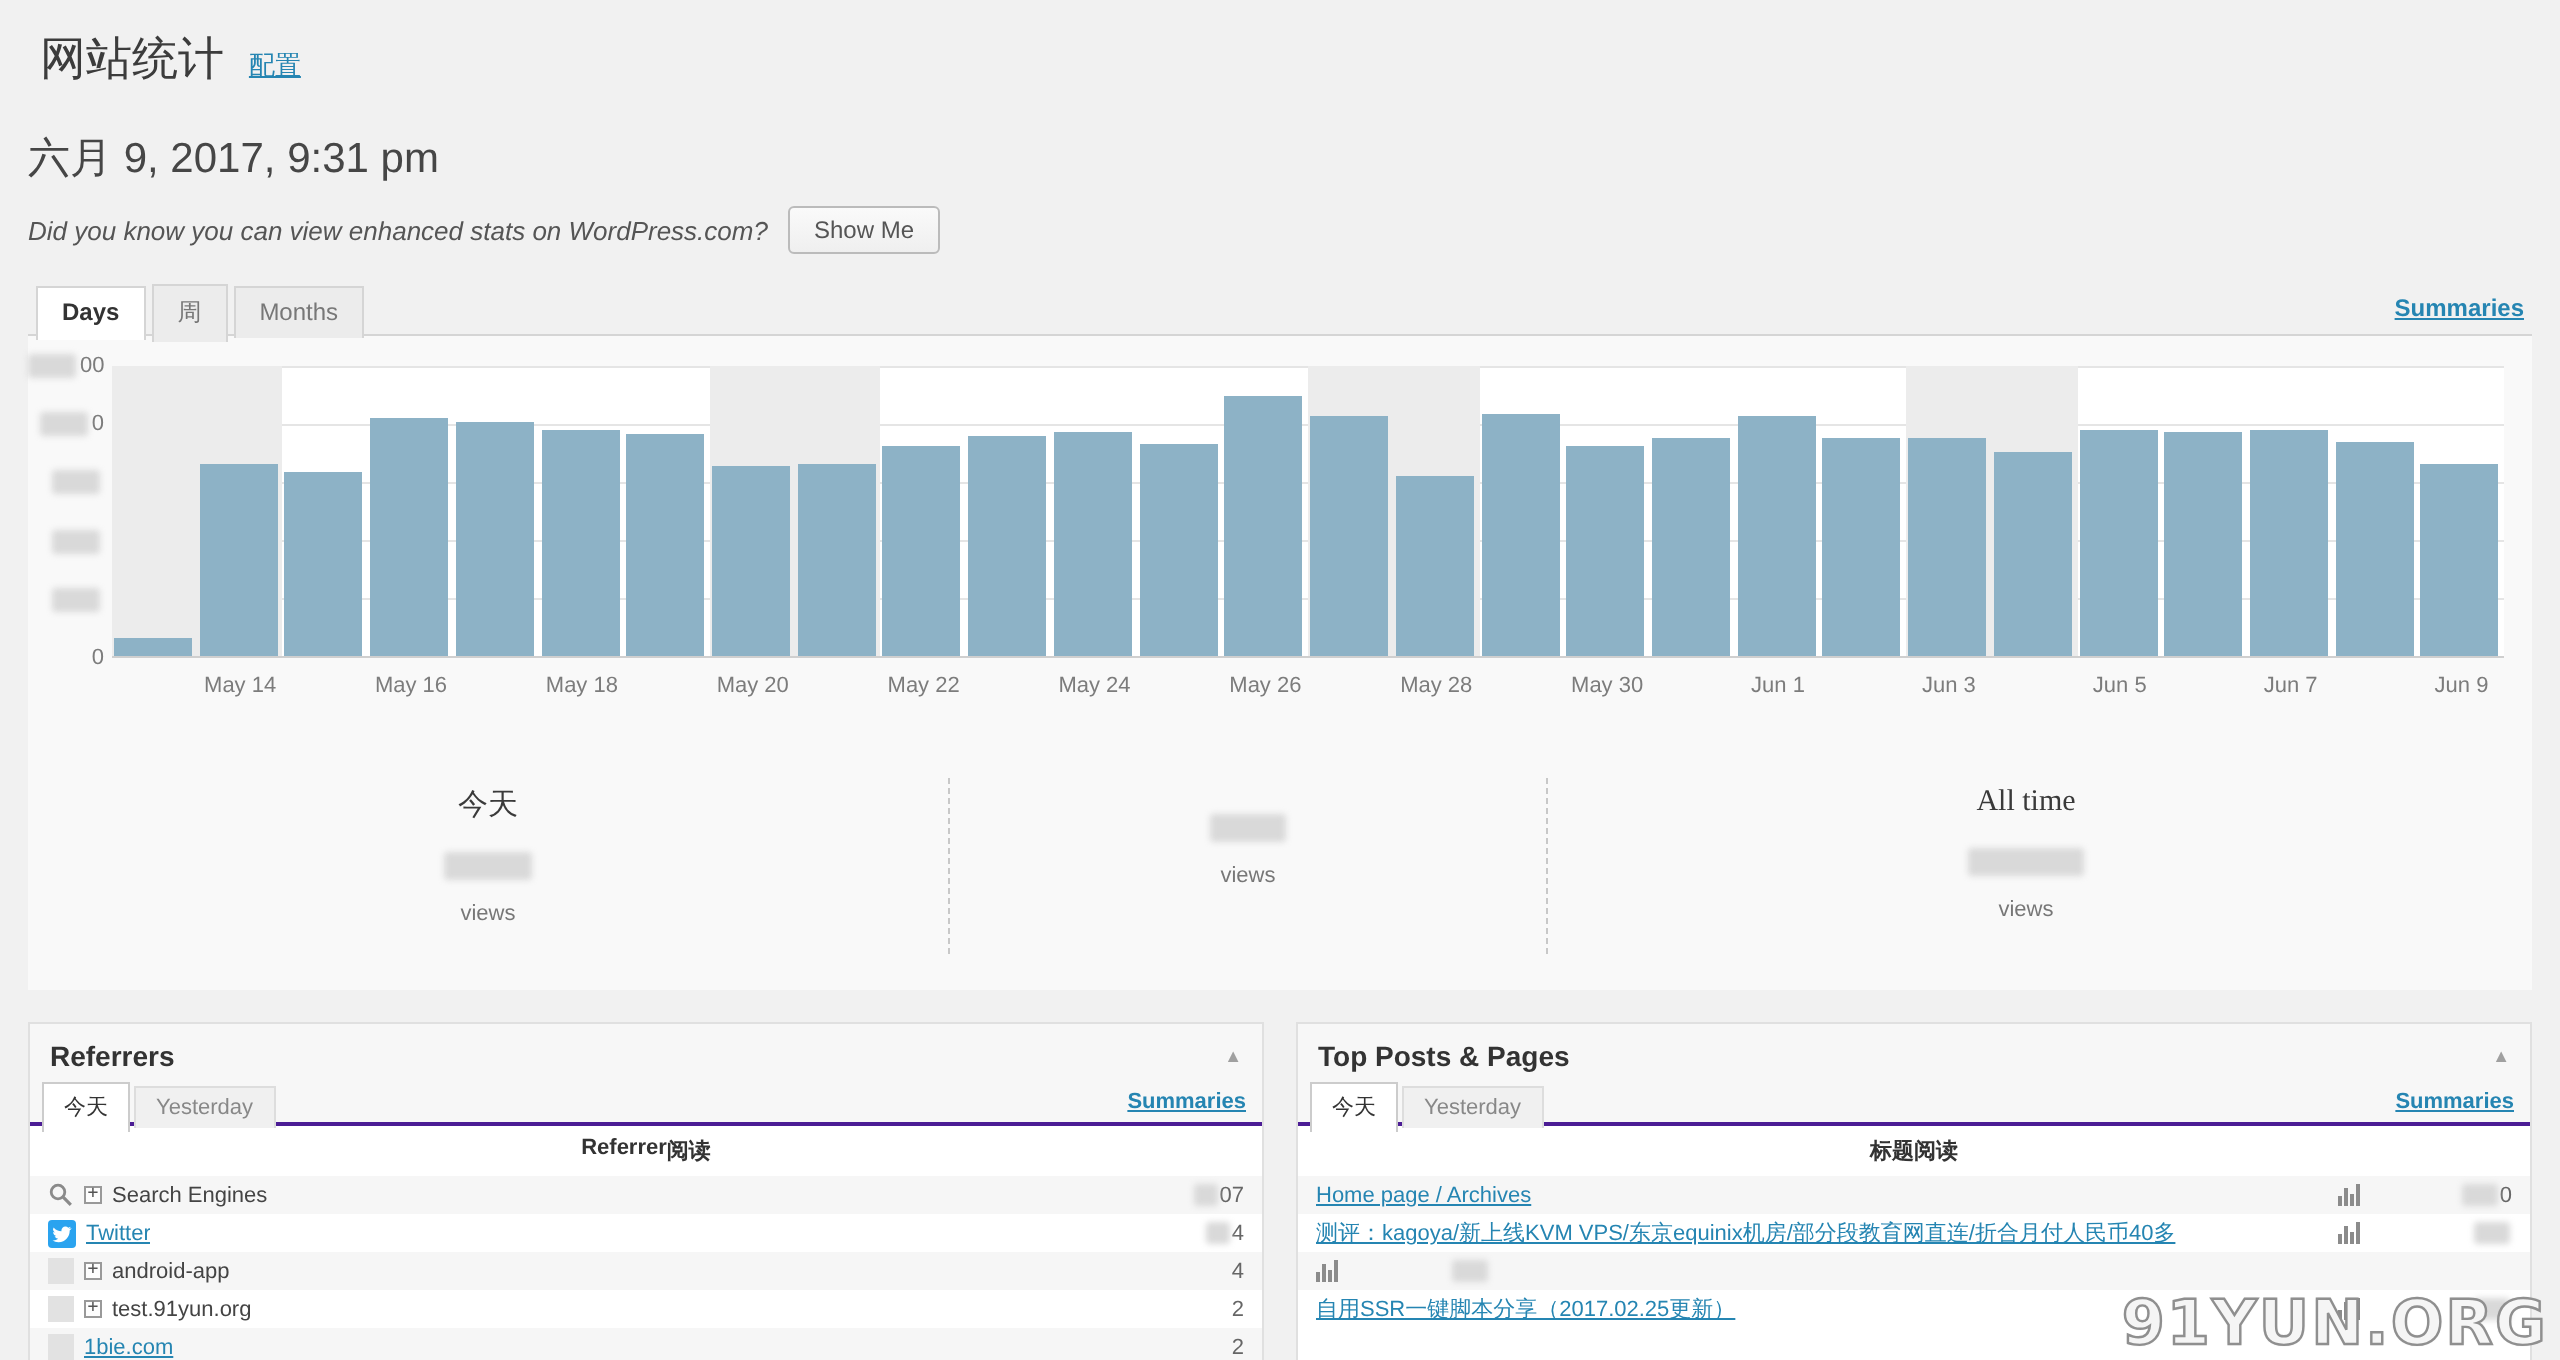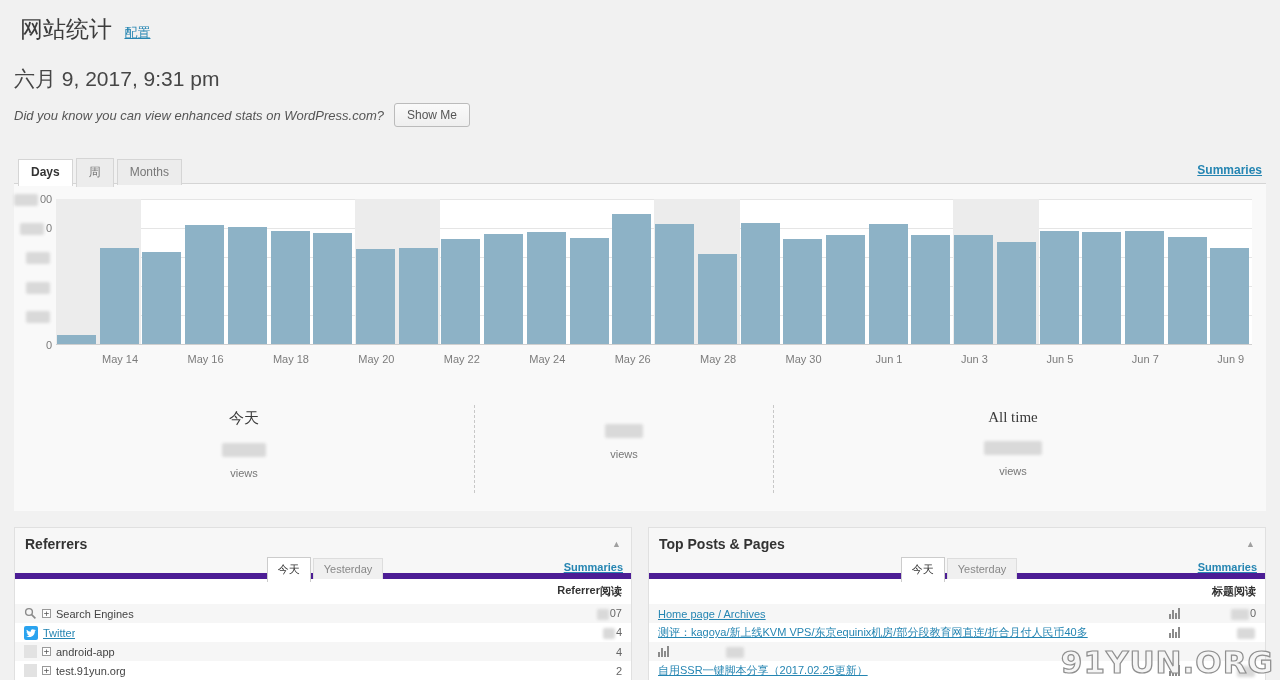--- a/index.html
+++ b/index.html
@@ -20,21 +20,21 @@
   .promo { padding:10px 0 0 14px; display:flex; align-items:center; gap:10px; }
   .promo-text { font-style:italic; font-size:13px; color:#555; }
   .btn {
     display:inline-block; font-size:12px; color:#555;
     background:linear-gradient(#fafafa,#efefef);
     border:1px solid #bbb; border-radius:3px;
     padding:4px 12px; cursor:pointer;
   }
 
   
-  .module { margin:30px 14px 0 14px; }
+  .module { margin:14px 14px 0 14px; }
   .module-tabs { position:relative; border-bottom:1px solid #d5d5d5; padding-left:4px; height:27px; }
   .mtab {
     display:inline-block; font-size:12px; color:#777; background:#ececec;
     border:1px solid #d5d5d5; border-bottom:none; padding:5px 12px 6px 12px;
     margin-right:3px; cursor:pointer; position:relative; top:1px;
   }
   .mtab.active { background:#fff; color:#333; font-weight:bold; padding-bottom:7px; }
   .summaries-link { position:absolute; right:4px; top:6px; font-size:12px; font-weight:bold; }
   .module-body { background:#f9f9f9; padding:15px 0 18px 0; }
 
@@ -65,29 +65,29 @@
   .sum-unit { font-size:11px; color:#777; }
   .sum-pair { display:flex; }
   .sum-pair .stat { flex:1; }
 
   
   .panels { display:flex; gap:16px; margin:16px 14px 0 14px; }
   .panel { width:620px; background:#fff; border:1px solid #e0e0e0; height:300px; }
   .panel-head { display:flex; justify-content:space-between; align-items:center; background:#f7f7f7; padding:8px 10px 4px 10px; }
   .panel-title { font-size:14px; font-weight:bold; color:#333; }
   .panel-arrow { font-size:9px; color:#a0a0a0; cursor:pointer; }
-  .panel-tabs { position:relative; border-bottom:6px solid #4c1d95; background:#f7f7f7; padding-left:6px; height:23px;text-align:center; }
+  .panel-tabs { position:relative; border-bottom:2px solid #4c1d95; background:#f7f7f7; padding-left:6px; height:23px; }
   .ptab {
     display:inline-block; font-size:11px; color:#888; background:#f0f0f0;
     border:1px solid #ddd; border-bottom:none; padding:4px 10px; margin-right:2px;
     cursor:pointer; position:relative; top:1px;
   }
   .ptab.active { background:#fff; color:#333; border-color:#ccc; padding-bottom:5px; }
   .panel-tabs .summaries-link { top:5px; right:8px; font-size:11px; }
-  .thead { display:flex; justify-content:flex-end; padding:5px 9px; font-size:11px; font-weight:bold; color:#333; }
+  .thead { display:flex; justify-content:center; padding:5px 9px; font-size:11px; font-weight:bold; color:#333; }
   .trow { display:flex; justify-content:space-between; align-items:center; padding:2px 9px; min-height:19px; font-size:11px; color:#444; }
   .trow:nth-child(odd) { background:#f6f6f6; }
   .rlabel { display:flex; align-items:center; gap:5px; min-width:0; }
   .rlabel .txt { white-space:nowrap; overflow:hidden; text-overflow:ellipsis; }
   .rvalue { color:#666; white-space:nowrap; flex-shrink:0; }
   .favicon { width:13px; height:13px; background:#e2e2e2; flex-shrink:0; display:inline-flex; align-items:center; justify-content:center; }
   .favicon.search { background:transparent; }
   .favicon.twitter { width:14px; height:14px; background:#2aa3ef; border-radius:2px; }
   .expander {
     width:9px; height:9px; border:1px solid #999; background:#fdfdfd; flex-shrink:0;

